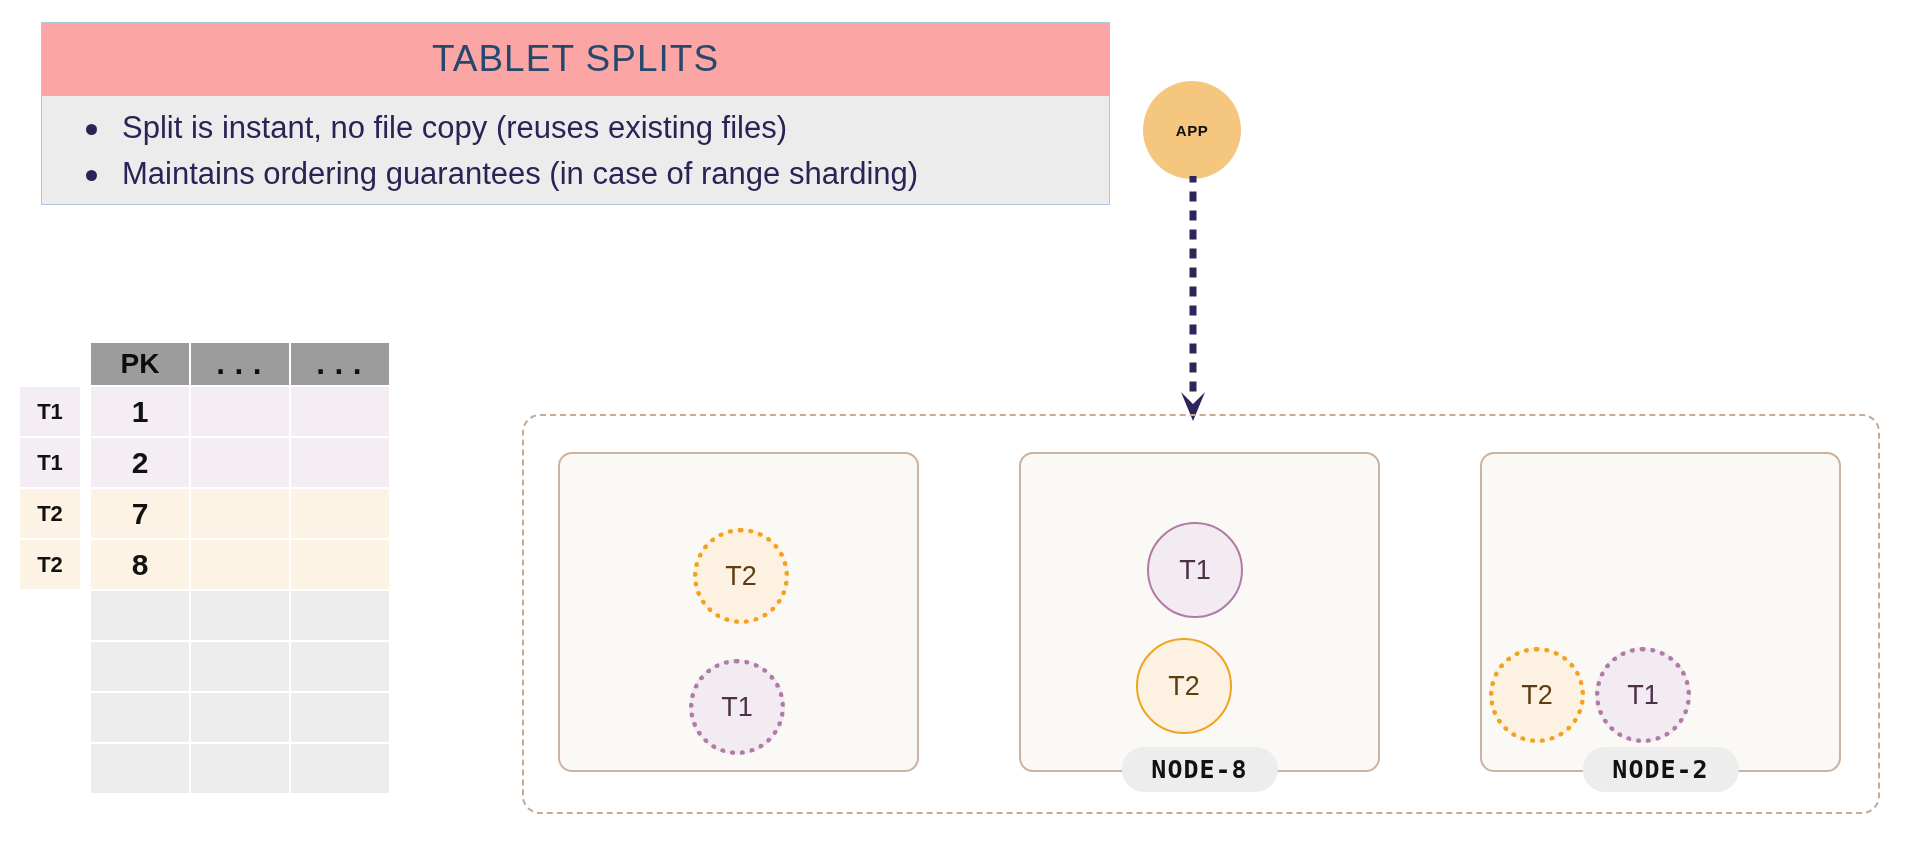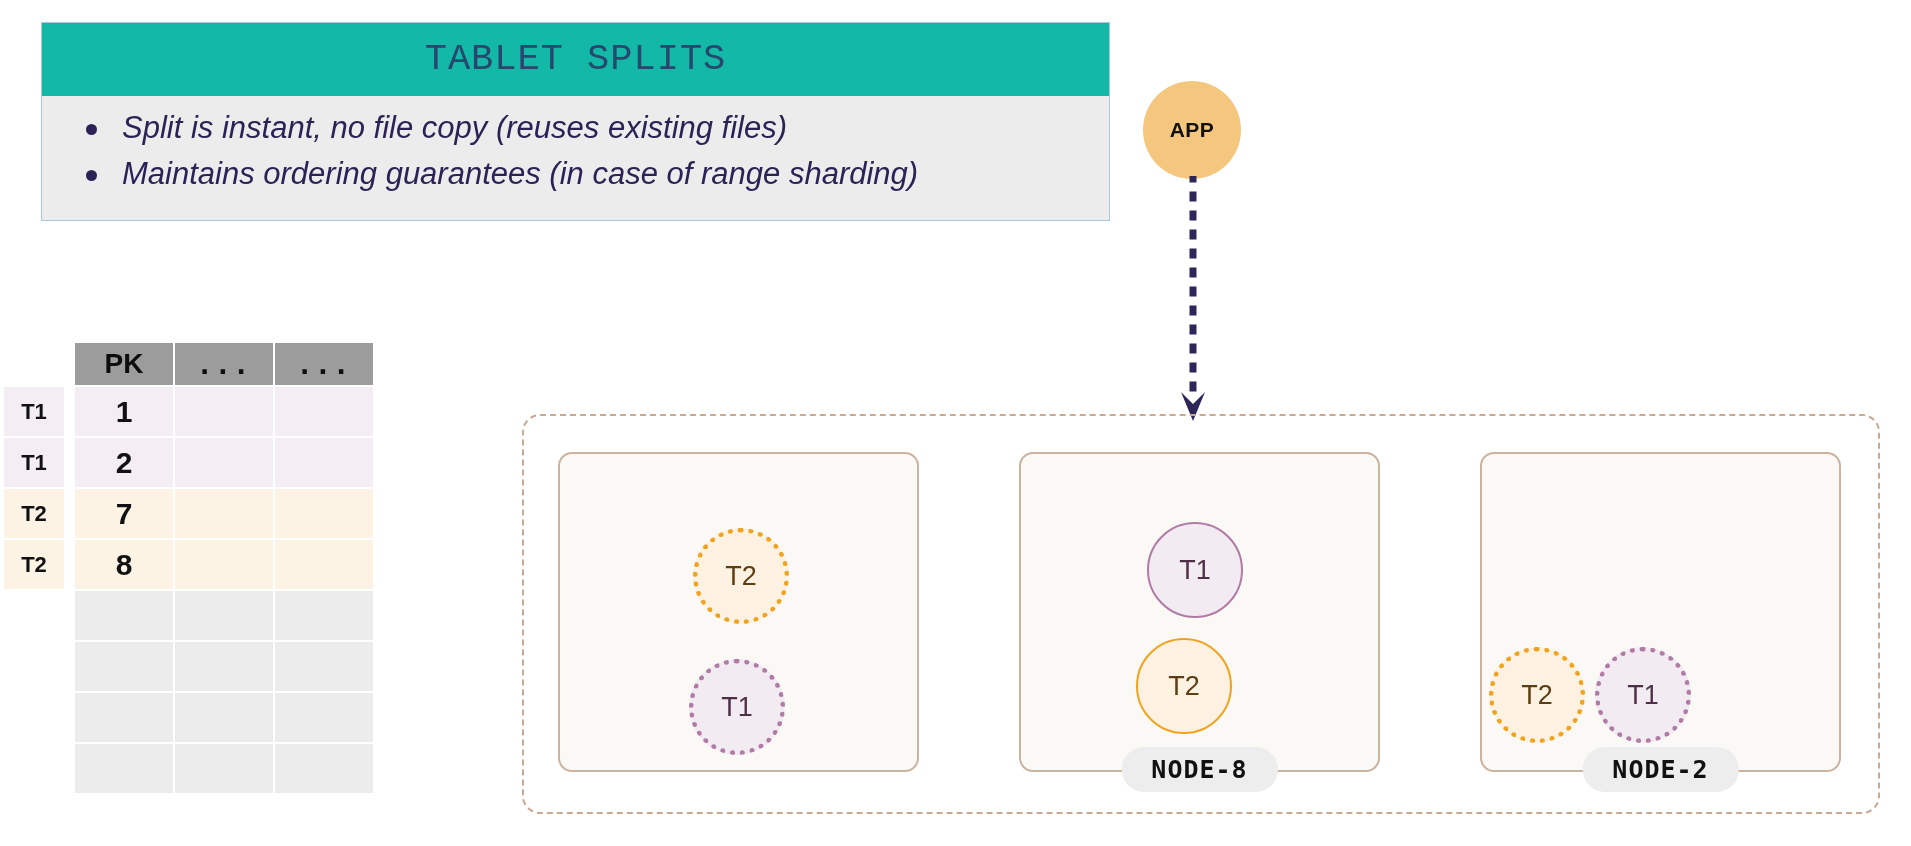--- a/index.html
+++ b/index.html
@@ -20,31 +20,30 @@
     position: absolute;
     left: 41px;
     top: 22px;
     width: 1069px;
     border: 1.5px solid #a9c6e2;
     background: #ffffff;
     box-sizing: border-box;
   }
   #callout-title {
     text-align: center;
-    font-family: Liberation Mono, monospace;
+    font-family: Liberation Sans, sans-serif;
     font-size: 37px;
     letter-spacing: 1px;
     color: #27486e;
     padding: 15px 0 16px 0;
-    background: #14b8a6;
+    background: #fca5a5;
   }
   #callout-body {
     background: #ececec;
-    padding: 10px 26px 22px 26px;
-    font-style: italic;
+    padding: 10px 26px 6px 26px;
   }
   ul.bullets {
     list-style: none;
     margin: 0;
     padding: 0;
   }
   ul.bullets li {
     position: relative;
     color: #2c2255;
     font-size: 31px;
@@ -59,21 +58,21 @@
     top: 18px;
     width: 11px;
     height: 11px;
     border-radius: 50%;
     background: #2c2255;
   }
 
   
   #table-wrap {
     position: absolute;
-    left: 4px;
+    left: 20px;
     top: 343px;
   }
   #table-grid {
     position: relative;
   }
   .tbl-row {
     display: flex;
     align-items: stretch;
     height: 49px;
     margin-bottom: 2px;
@@ -124,21 +123,21 @@
     position: absolute;
     left: 1143px;
     top: 81px;
     width: 98px;
     height: 98px;
     border-radius: 50%;
     background: #f5c67e;
     display: flex;
     align-items: center;
     justify-content: center;
-    font-size: 21px;
+    font-size: 15px;
     font-weight: bold;
     color: #111111;
     letter-spacing: 0.5px;
   }
   #app-arrow {
     position: absolute;
     left: 1178px;
     top: 176px;
     width: 30px;
     height: 245px;

